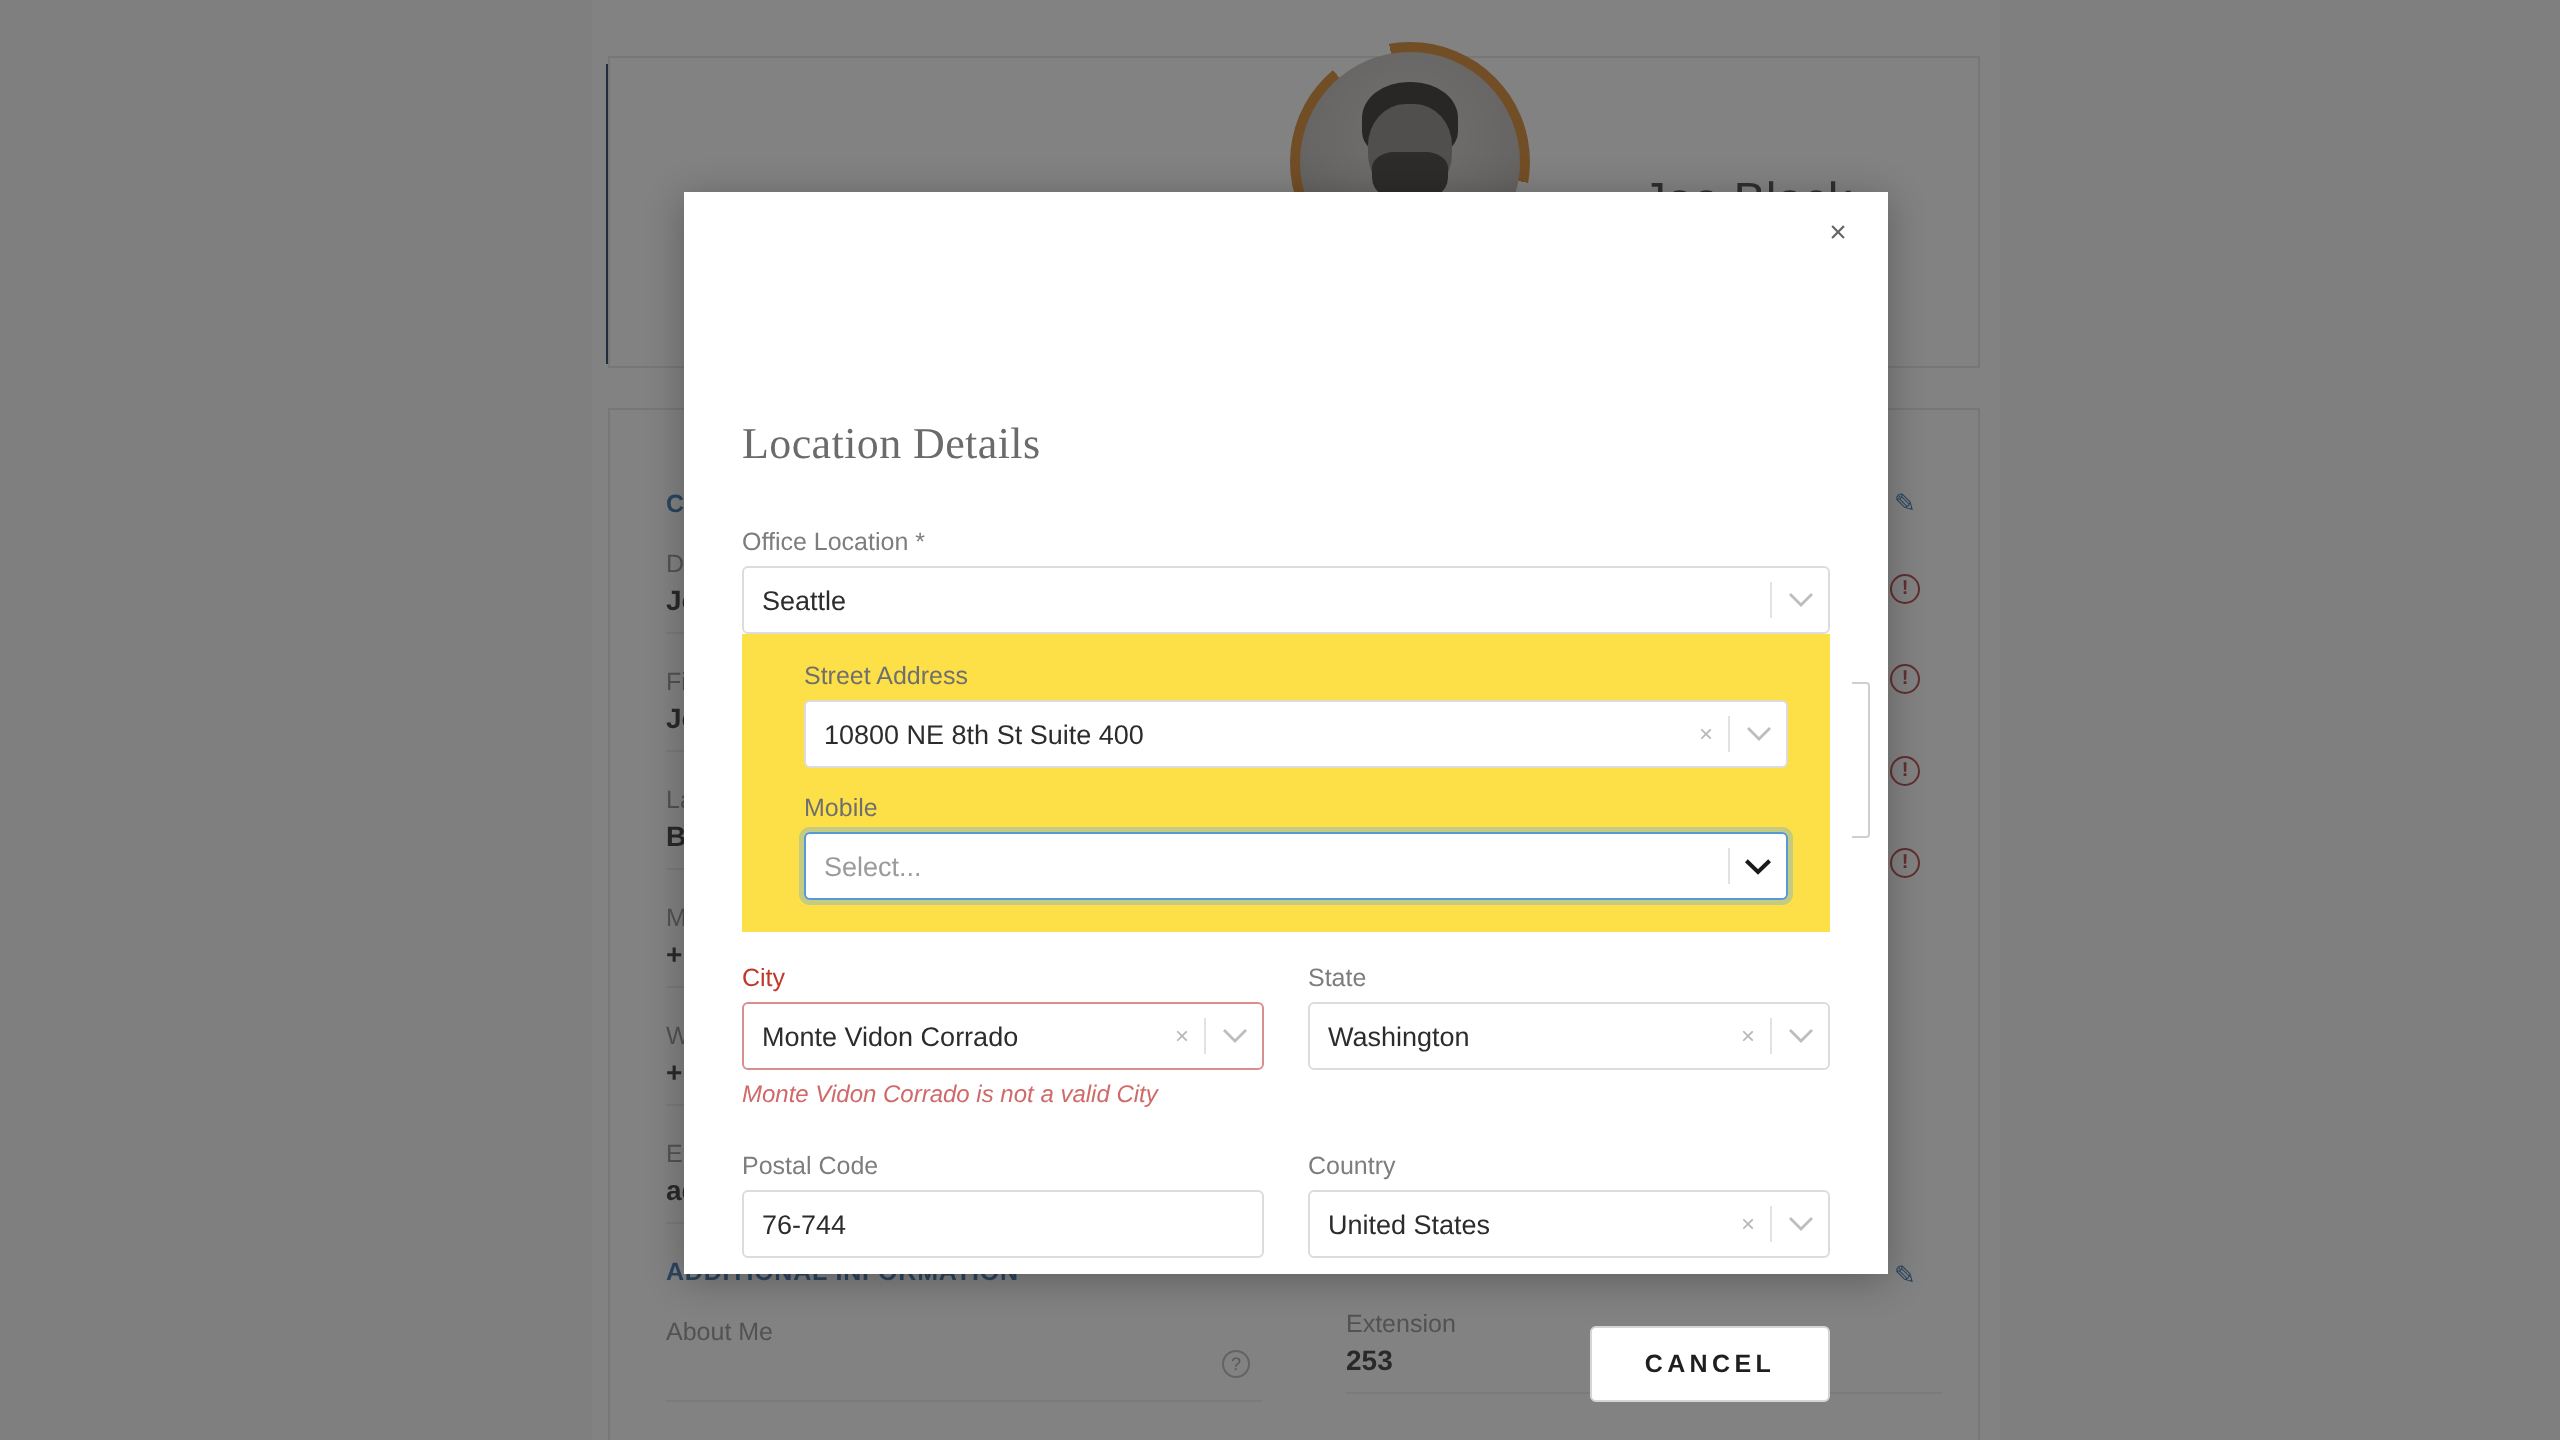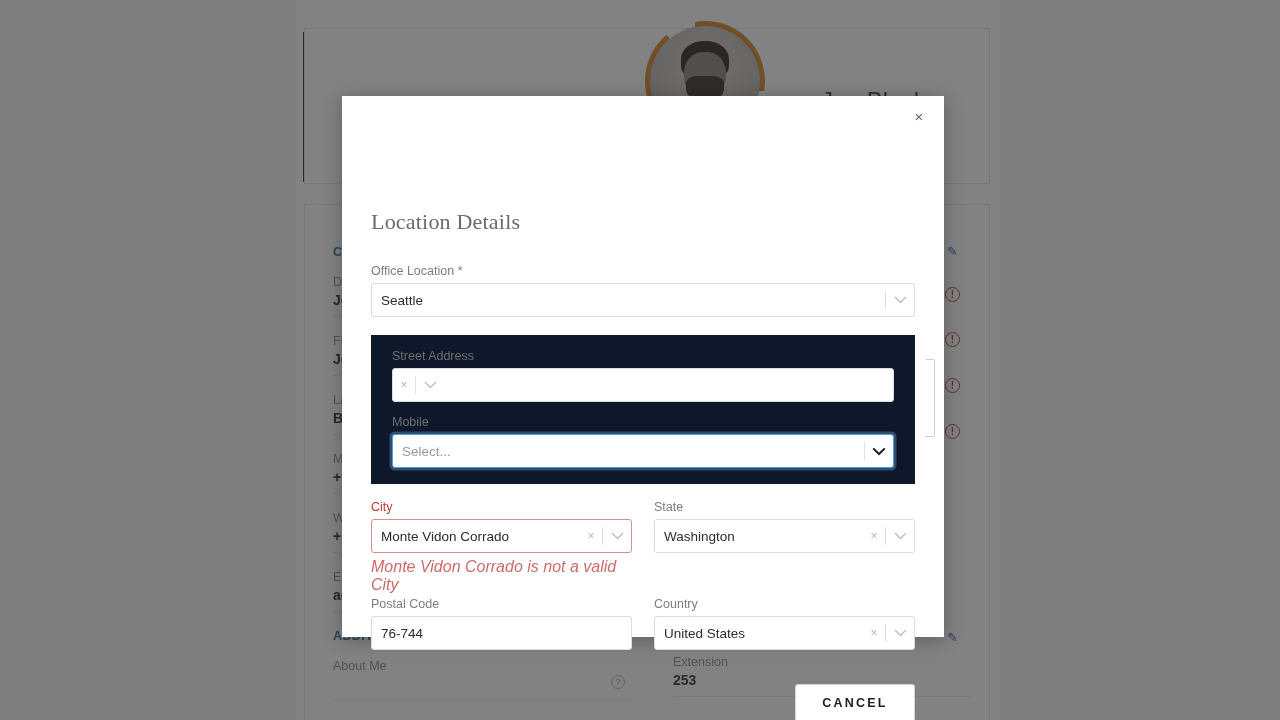--- a/index.html
+++ b/index.html
@@ -179,40 +179,39 @@
   }
   .ctl .chev svg { display: block; }
   .ctl.focused {
     border: 1.6px solid #5599d6;
     box-shadow: 0 0 0 2.5px rgba(100,170,225,.38);
   }
   .ctl.focused .chev { color: #1b1b1b; }
   .ctl.invalid { border-color: #d98f8f; }
 
   .grey-panel {
-    background: #0f172a;
-    padding: 14px 21px 16px 21px;
-    margin-top: 18px;
+    background: #fde047;
+    padding: 14px 21px 16px 31px;
     position: relative;
   }
   .grey-panel .flabel { color: #6f6f6f; }
   .panel-scroll {
     position: absolute;
     right: -20px; top: 24px;
     width: 9px; height: 78px;
     border: 1px solid #cfcfcf;
     border-left: none;
     border-radius: 0 2px 2px 0;
   }
 
   .row2 { display: flex; gap: 22px; margin-top: 16px; }
   .row2 > div { flex: 1; min-width: 0; }
 
   .err-msg {
-    font-size: 16px; color: #d06a6a; font-style: italic;
+    font-size: 12px; color: #d06a6a; font-style: italic;
     margin-top: 5px; display: block;
   }
 
   .btn-row {
     display: flex; justify-content: flex-end; gap: 30px;
     margin-top: 34px;
   }
   .btn {
     height: 38px; min-width: 120px;
     font-size: 12.5px; letter-spacing: 2.2px; font-weight: 700;
@@ -333,20 +332,21 @@
             </svg>
         </div>
       </div>
     </div>
 
     <div class="grey-panel">
       <div class="panel-scroll"></div>
 
       <label class="flabel">Street Address</label>
       <div class="ctl">
+        <div class="val">10800 NE 8th St Suite 400</div>
         <div class="clear">×</div>
         <div class="divider"></div>
         <div class="chev">
           <svg width="13" height="8" viewBox="0 0 13 8">
               <path d="M1 1l5.5 5.5L12 1" fill="none" stroke="currentColor" stroke-width="1.4"></path>
             </svg>
         </div>
       </div>
 
       <label class="flabel" style="margin-top:13px;">Mobile</label>
@@ -385,21 +385,21 @@
           <div class="divider"></div>
           <div class="chev">
             <svg width="13" height="8" viewBox="0 0 13 8">
                 <path d="M1 1l5.5 5.5L12 1" fill="none" stroke="currentColor" stroke-width="1.4"></path>
               </svg>
           </div>
         </div>
       </div>
     </div>
 
-    <div class="row2" style="margin-top:3px;">
+    <div class="row2" style="margin-top:22px;">
       <div>
         <label class="flabel">Postal Code</label>
         <div class="ctl">
           <div class="val">76-744</div>
         </div>
       </div>
 
       <div>
         <label class="flabel">Country</label>
         <div class="ctl">

